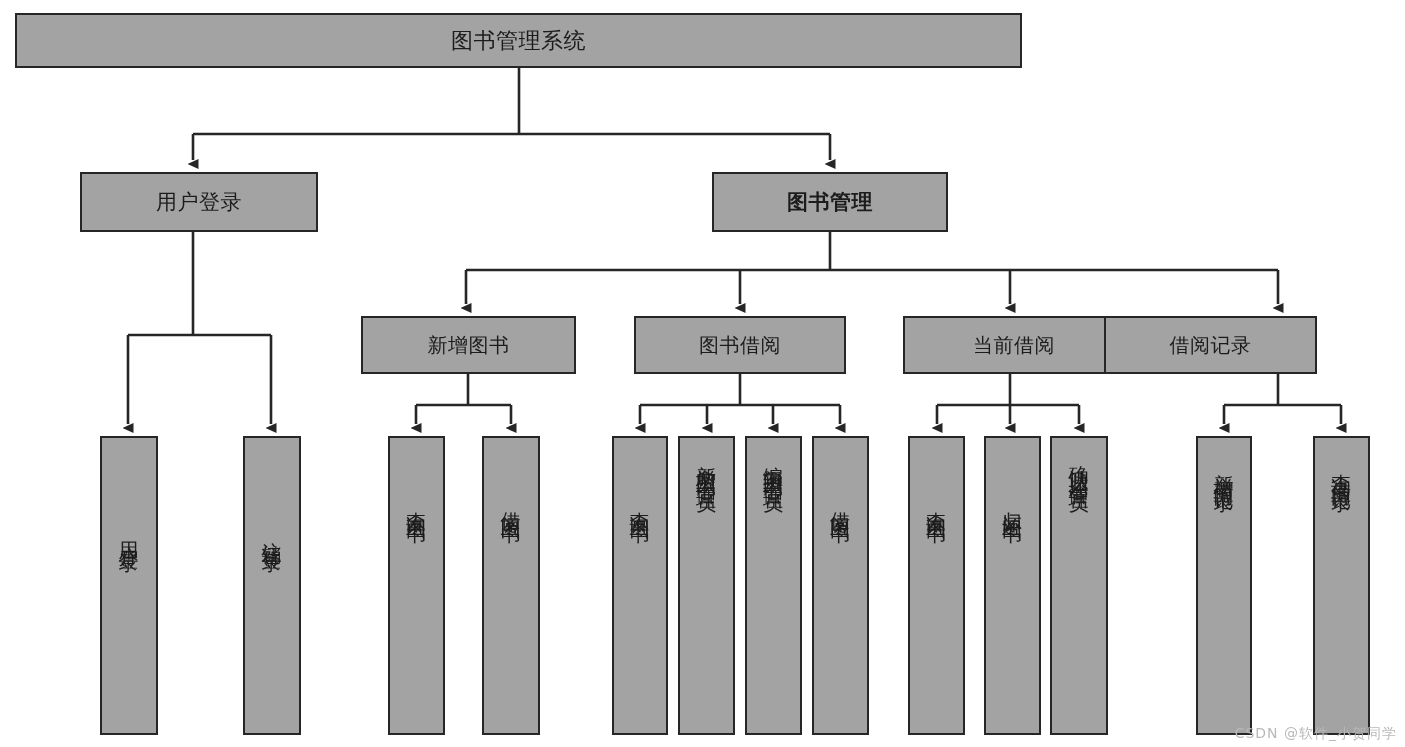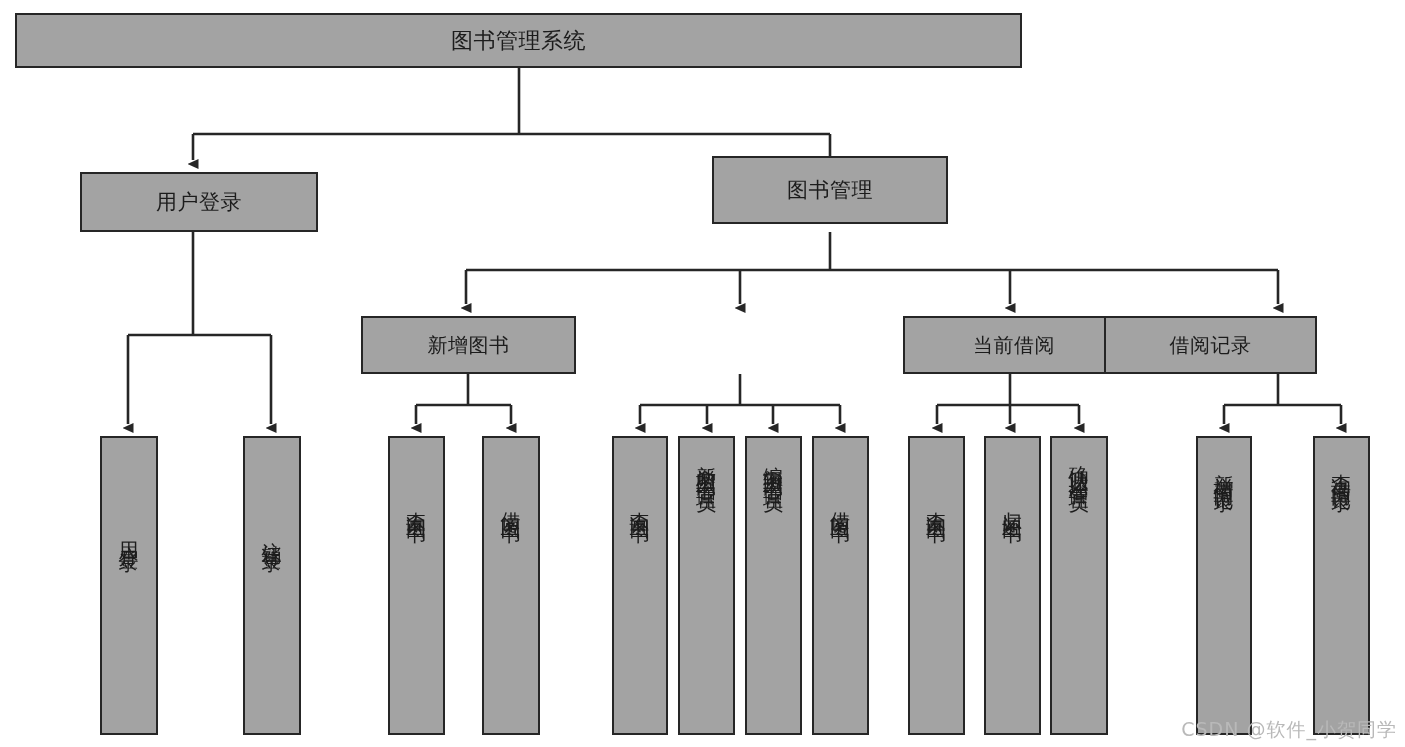--- a/index.html
+++ b/index.html
@@ -62,21 +62,21 @@
   }
   .node.leaf.mid .lbl{ margin-top:58px; }
   .node.leaf.low .lbl{ margin-top:88px; }
   .node.leaf.top .lbl{ margin-top:12px; }
   .node.leaf.t2  .lbl{ margin-top:20px; }
 
   .watermark{
     position:absolute;
     right:8px;
     bottom:4px;
-    font-size:19px;
+    font-size:14px;
     color:#b9b9b9;
     letter-spacing:1px;
     white-space:nowrap;
     user-select:none;
   }
 </style>
 </head>
 <body>
 
 <div id="canvas">
@@ -131,27 +131,30 @@
     </g>
   </svg>
 
   <div class="node root" style="left:15px; top:13px; width:1007px; height:55px;">
     <span class="lbl">图书管理系统</span>
   </div>
 
   <div class="node branch" style="left:80px; top:172px; width:238px; height:60px;">
     <span class="lbl">用户登录</span>
   </div>
-  <div class="node branch" style="left:712px; top:156px; width:236px; height:68px;">
+  <div class="node branch" style="left:712px; top:172px; width:236px; height:60px;font-weight:bold;">
     <span class="lbl">图书管理</span>
   </div>
 
   <div class="node sub" style="left:361px; top:316px; width:215px; height:58px;">
     <span class="lbl">新增图书</span>
   </div>
+  <div class="node sub" style="left:634px; top:316px; width:212px; height:58px;">
+    <span class="lbl">图书借阅</span>
+  </div>
   <div class="node sub" style="left:903px; top:316px; width:222px; height:58px;">
     <span class="lbl">当前借阅</span>
   </div>
   <div class="node sub" style="left:1104px; top:316px; width:213px; height:58px;">
     <span class="lbl">借阅记录</span>
   </div>
 
   <div class="node leaf low" style="left:100px; top:436px; width:58px; height:299px;">
     <span class="lbl">用户登录</span>
   </div>

